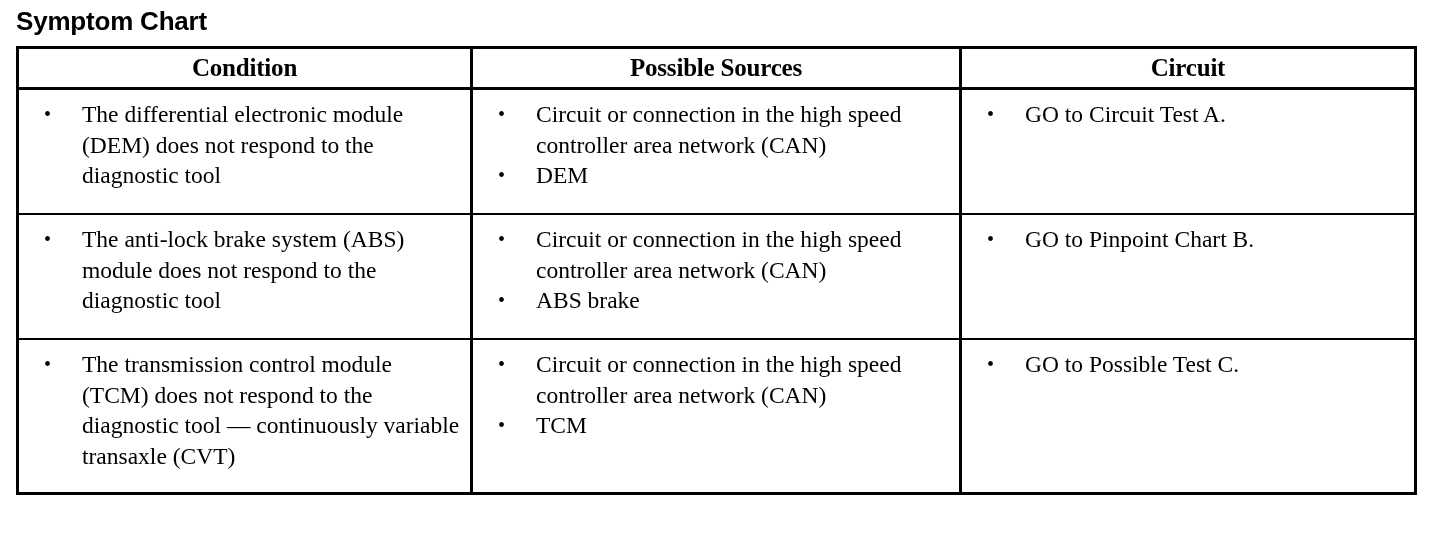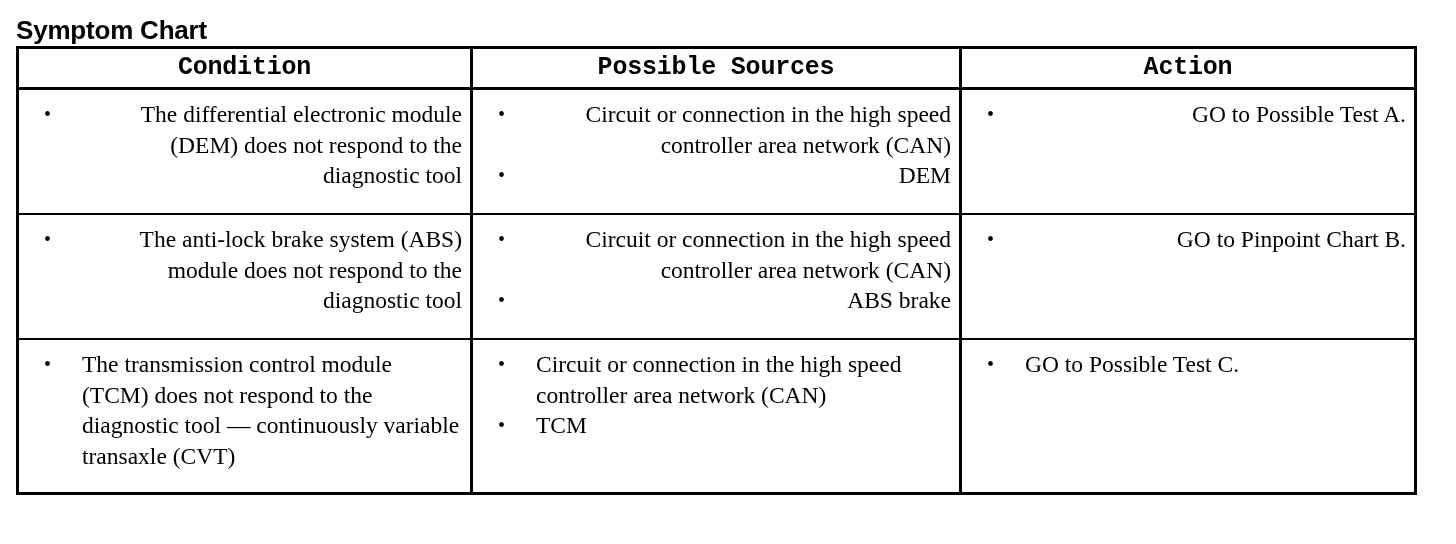--- a/index.html
+++ b/index.html
@@ -13,21 +13,21 @@
     position: relative;
     font-family: "Liberation Serif", "DejaVu Serif", serif;
     color: #000000;
     overflow: hidden;
   }
 
   
   .page-title {
     position: absolute;
     left: 16px;
-    top: 13px;
+    top: 4px;
     font-family: "Liberation Sans", "DejaVu Sans", sans-serif;
     font-weight: bold;
     font-size: 26px;
     line-height: 34px;
     letter-spacing: -0.2px;
     color: #000000;
     white-space: nowrap;
   }
 
   
@@ -53,21 +53,21 @@
   }
   .symptom-table th:first-child,
   .symptom-table td:first-child { border-left: none; }
   .symptom-table th:last-child,
   .symptom-table td:last-child { border-right: none; }
 
   .symptom-table thead th {
     border-bottom: 3px solid #000000;
     height: 38px;
     text-align: center;
-    font-family: Liberation Mono, monospace;
+    font-family: Liberation Serif, serif;
     font-weight: bold;
     font-size: 25px;
     line-height: 38px;
     letter-spacing: -0.2px;
     color: #000000;
     padding: 0 4px;
   }
 
   .symptom-table tbody tr + tr td {
     border-top: 2px solid #000000;
@@ -96,40 +96,40 @@
     content: "\2022";
     position: absolute;
     left: 17px;
     top: 0;
     font-size: 20px;
     line-height: 30.5px;
     color: #000000;
   }
 
   
-  tr.row-1 td { height: 123px; text-align: right; }
-  tr.row-2 td { height: 123px; text-align: right; }
+  tr.row-1 td { height: 123px; }
+  tr.row-2 td { height: 123px; }
   tr.row-3 td { height: 152px; }
 </style>
 </head>
 <body>
 
 <div class="page-title">Symptom Chart</div>
 
 <table class="symptom-table">
   <colgroup>
     <col class="c-condition">
     <col class="c-sources">
     <col class="c-action">
   </colgroup>
   <thead>
     <tr>
       <th>Condition</th>
       <th>Possible Sources</th>
-      <th>Action</th>
+      <th>Circuit</th>
     </tr>
   </thead>
   <tbody>
     <tr class="row-1">
       <td>
         <div class="cell-inner">
           <ul class="bullets">
             <li>The differential electronic module (DEM) does not respond to the diagnostic tool</li>
           </ul>
         </div>
@@ -138,21 +138,21 @@
         <div class="cell-inner">
           <ul class="bullets">
             <li>Circuit or connection in the high speed controller area network (CAN)</li>
             <li>DEM</li>
           </ul>
         </div>
       </td>
       <td>
         <div class="cell-inner">
           <ul class="bullets">
-            <li>GO to Possible Test A.</li>
+            <li>GO to Circuit Test A.</li>
           </ul>
         </div>
       </td>
     </tr>
 
     <tr class="row-2">
       <td>
         <div class="cell-inner">
           <ul class="bullets">
             <li>The anti-lock brake system (ABS) module does not respond to the diagnostic tool</li>

